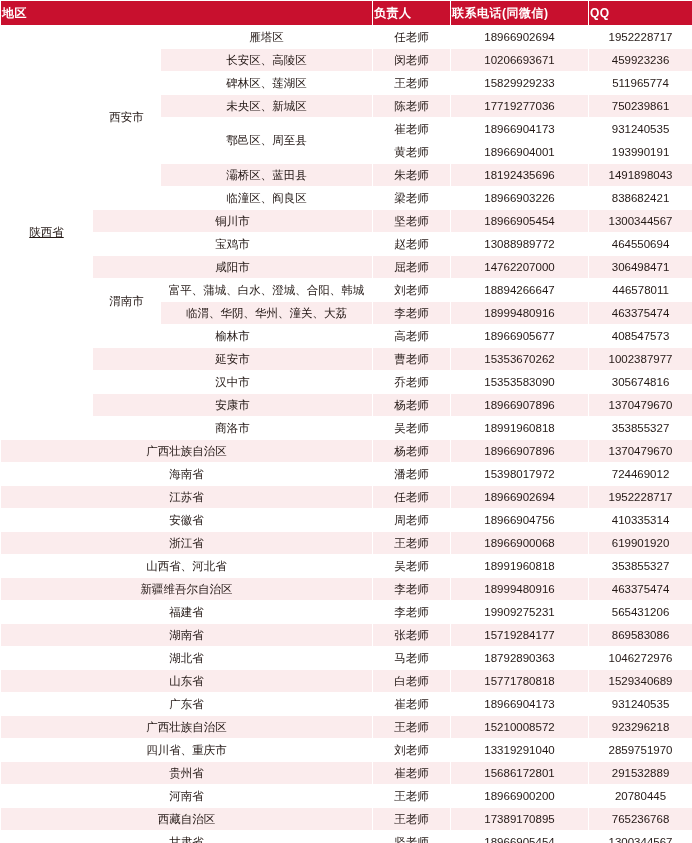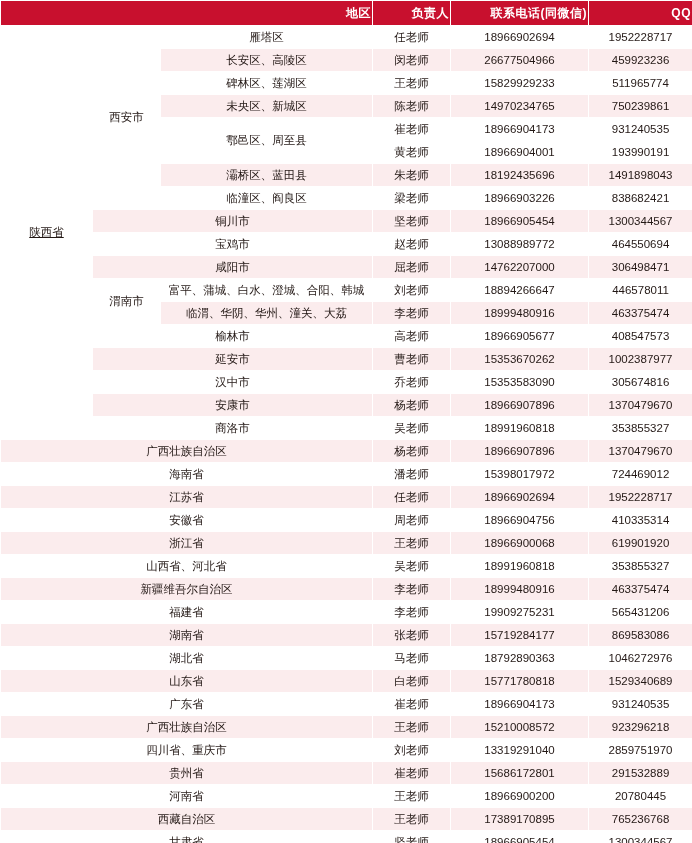--- a/index.html
+++ b/index.html
@@ -14,21 +14,21 @@
     width:692px;
     table-layout:fixed;
   }
   table.contact-table th{
     background:#c8102e;
     color:#ffffff;
     font-size:12px;
     font-weight:bold;
     height:22px;
     border:1px solid #ffffff;
-    text-align:right;
+    text-align:left;
     vertical-align:middle;
     letter-spacing:0.5px;
   }
   table.contact-table td{
     border:1px solid #ffffff;
     font-size:11.5px;
     text-align:center;
     vertical-align:middle;
     height:20px;
     padding:1px 2px;
@@ -74,33 +74,33 @@
       <td class="prov merge-cell" rowspan="18">陕西省</td>
       <td class="merge-cell" rowspan="8">西安市</td>
       <td>雁塔区</td>
       <td>任老师</td>
       <td>18966902694</td>
       <td>1952228717</td>
     </tr>
     <tr class="alt">
       <td>长安区、高陵区</td>
       <td>闵老师</td>
-      <td>26677504966</td>
+      <td>10206693671</td>
       <td>459923236</td>
     </tr>
     <tr>
       <td>碑林区、莲湖区</td>
       <td>王老师</td>
       <td>15829929233</td>
       <td>511965774</td>
     </tr>
     <tr class="alt">
       <td>未央区、新城区</td>
       <td>陈老师</td>
-      <td>14970234765</td>
+      <td>17719277036</td>
       <td>750239861</td>
     </tr>
     <tr>
       <td rowspan="2">鄠邑区、周至县</td>
       <td>崔老师</td>
       <td>18966904173</td>
       <td>931240535</td>
     </tr>
     <tr>
       <td>黄老师</td>

